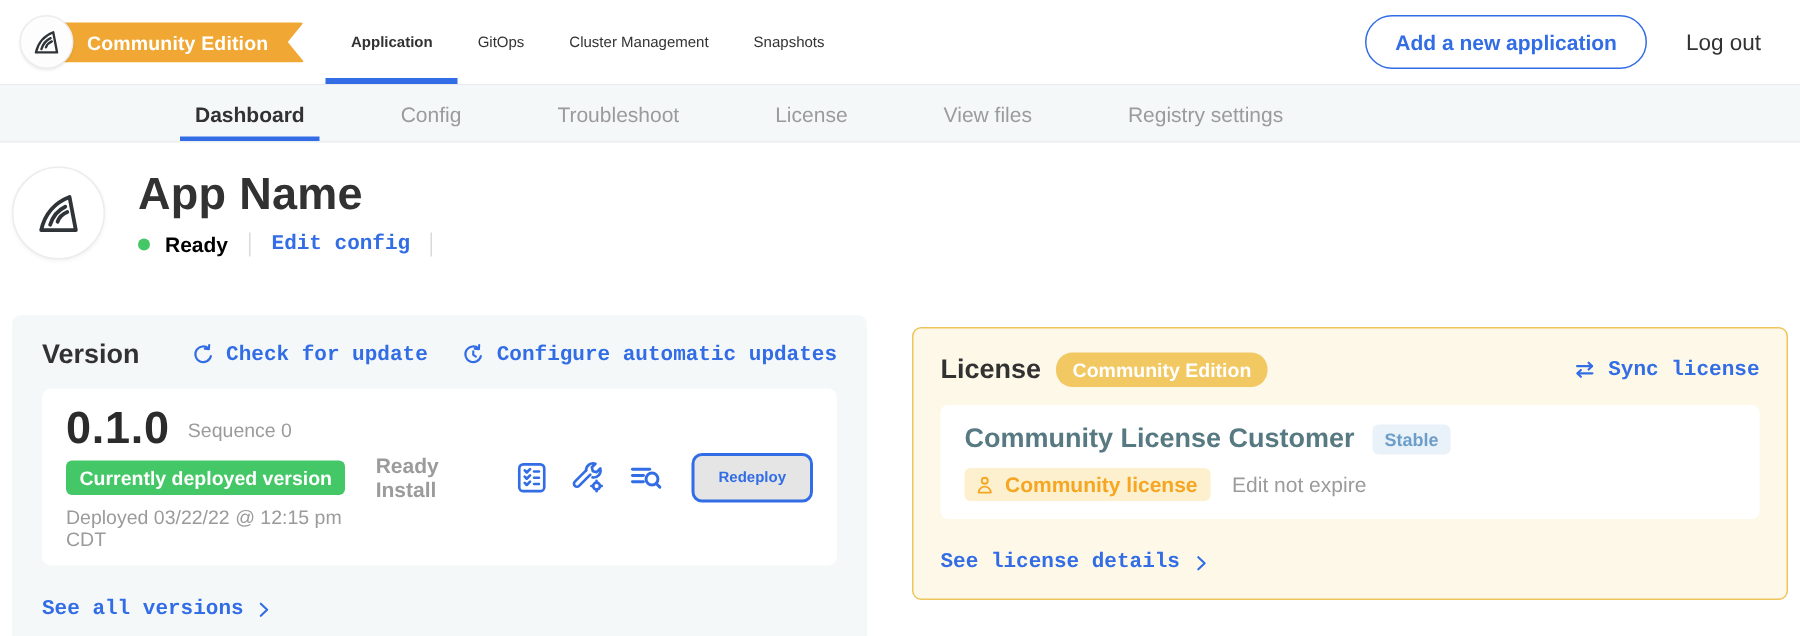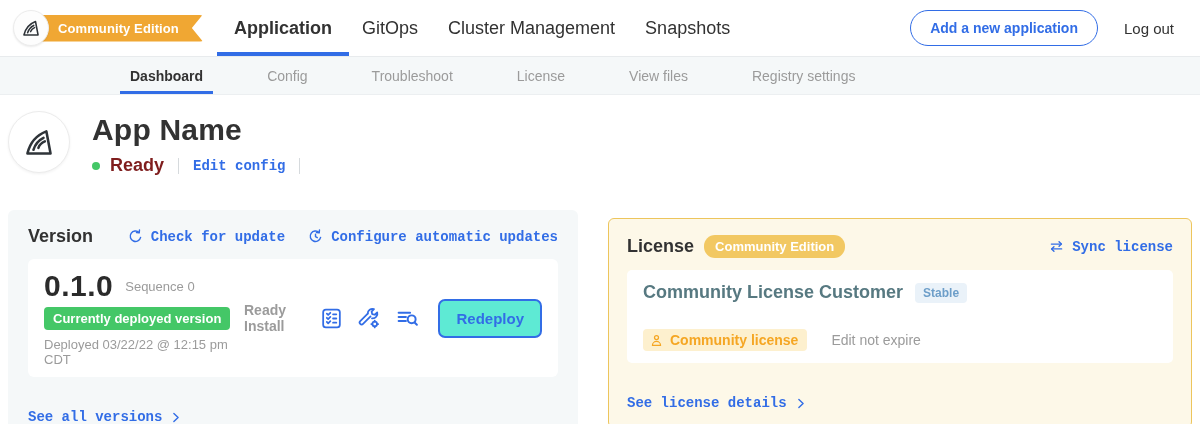--- a/index.html
+++ b/index.html
@@ -12,21 +12,21 @@
   .brand { position:relative; display:flex; align-items:center; width:206px; flex:0 0 auto; }
   .logo-circle { position:absolute; left:13px; top:50%; transform:translateY(-50%);
     width:36px; height:36px; border-radius:50%; background:#fdfdfd; border:1px solid #ececec;
     display:flex; align-items:center; justify-content:center; z-index:2;
     box-shadow:0 1px 2px rgba(0,0,0,.08); }
   .logo-circle svg { width:22px; height:22px; }
   .ribbon { margin-left:30px; background:#f0a733; color:#fff; font-size:13px; font-weight:700;
     padding:6px 24px 6px 28px; border-radius:3px; letter-spacing:.1px;
     clip-path:polygon(0 0,100% 0,calc(100% - 11px) 50%,100% 100%,0 100%); }
   .topnav { display:flex; height:100%; align-items:stretch; gap:30px; margin-left:28px; }
-  .topnav a { display:flex; align-items:center; position:relative; font-size:18px;
+  .topnav a { display:flex; align-items:center; position:relative; font-size:10px;
     font-weight:500; color:#323232; text-decoration:none; cursor:pointer; }
   .topnav a.active { font-weight:600; }
   .topnav a.active::after { content:""; position:absolute; left:-17px; right:-17px; bottom:0;
     height:4px; background:#326de6; }
   .top-right { margin-left:auto; display:flex; align-items:center; gap:26px; }
   .pill-btn { background:#fff; border:1.5px solid #326de6; color:#326de6; font-weight:700;
     font-size:14px; padding:9px 19px; border-radius:20px; cursor:pointer;
     font-family:inherit; }
   .logout { font-size:15px; color:#323232; font-weight:500; cursor:pointer; text-decoration:none; }
 
@@ -41,21 +41,21 @@
 
   
   .app-header { height:100px; display:flex; align-items:flex-start; padding:16px 0 0 8px; }
   .avatar { width:62px; height:62px; border-radius:50%; background:#fff; border:1px solid #ececec;
     display:flex; align-items:center; justify-content:center; box-shadow:0 1px 3px rgba(0,0,0,.06); }
   .avatar svg { width:36px; height:36px; }
   .app-title-col { margin-left:22px; padding-top:2px; }
   .app-title { font-size:30px; font-weight:700; color:#323232; letter-spacing:.2px; }
   .status-row { display:flex; align-items:center; margin-top:8px; gap:10px; }
   .dot { width:8px; height:8px; border-radius:50%; background:#44c767; }
-  .status-text { font-size:18px; color:#7f1d1d; font-weight:600; }
+  .status-text { font-size:14px; color:#000000; font-weight:600; }
   .vdiv { width:1px; height:16px; background:#d6dadd; margin:0 4px; }
   .link { color:#326de6; font-weight:700; font-size:14px; text-decoration:none; cursor:pointer;
     display:inline-flex; align-items:center; gap:7px;font-family:Liberation Mono, monospace; }
   .link svg { width:14px; height:14px; }
 
   
   .cards { display:flex; align-items:flex-start; padding:0 8px; margin-top:15px; gap:30px; }
   .card-title { font-size:18px; font-weight:700; color:#323232; }
   .version-card { width:570px; background:#f5f8f9; border-radius:6px; padding:16px 20px 16px 20px; }
   .card-head { display:flex; align-items:center; }
@@ -67,35 +67,35 @@
   .ver-row { display:flex; align-items:center; gap:12px; }
   .ver-num { font-size:30px; font-weight:800; color:#2b2b2b; letter-spacing:.5px; }
   .seq { font-size:13px; color:#9b9b9b; font-weight:500; }
   .green-badge { display:inline-block; margin-top:4px; background:#44c767; color:#fff;
     font-size:13px; font-weight:700; padding:4px 9px; border-radius:4px; }
   .deployed { margin-top:7px; font-size:13px; color:#9b9b9b; font-weight:500; }
   .ver-actions { margin-left:auto; display:flex; align-items:center; gap:13px; }
   .install-type { font-size:14px; color:#9b9b9b; font-weight:700; margin-right:3px; }
   .icon-btn { color:#326de6; display:inline-flex; cursor:pointer; }
   .icon-btn svg { width:25px; height:25px; }
-  .redeploy-btn { background:#5eead4; border:2px solid #326de6; color:#326de6; font-weight:700;
-    font-size:15px; padding:9px 16px; border-radius:7px; cursor:pointer; margin-left:5px;
+  .redeploy-btn { background:#e5e5e5; border:2px solid #326de6; color:#326de6; font-weight:700;
+    font-size:10px; padding:9px 16px; border-radius:7px; cursor:pointer; margin-left:5px;
     font-family:inherit; }
-  .card-foot { margin-top:30px; }
+  .card-foot { margin-top:19px; }
 
   .license-card { width:584px; background:#fdf8e8; border:1px solid #edc55c; border-radius:6px;
     padding:16px 18px; margin-top:8px; }
   .lic-badge { background:#f2c862; color:#fff; font-size:13px; font-weight:700;
     padding:4px 11px; border-radius:11px; margin-left:10px; }
   .lic-white { background:#fff; border-radius:5px; margin-top:12px; padding:12px 16px; }
   .lic-row1 { display:flex; align-items:center; gap:12px; }
   .customer { font-size:18px; font-weight:700; color:#577981; }
   .stable-badge { background:#eaf2f9; color:#6d9ec9; font-size:12px; font-weight:600;
     padding:3px 8px; border-radius:4px; }
-  .lic-row2 { display:flex; align-items:center; gap:24px; margin-top:26px; }
+  .lic-row2 { display:flex; align-items:center; gap:14px; margin-top:9px; }
   .type-badge { background:#fdf0ce; color:#f5a623; font-size:14px; font-weight:700;
     padding:3px 9px 3px 6px; border-radius:4px; display:inline-flex; align-items:center; gap:6px; }
   .type-badge svg { width:15px; height:15px; }
   .expiry { font-size:14px; color:#9b9b9b; font-weight:500; }
 </style>
 </head>
 <body>
 
 <header class="topbar">
   <div class="brand">

